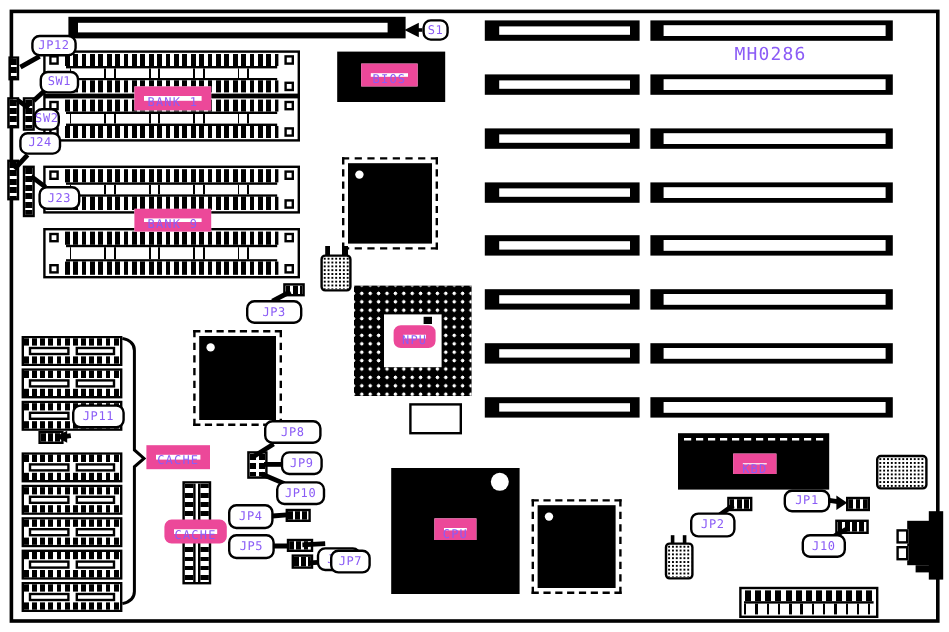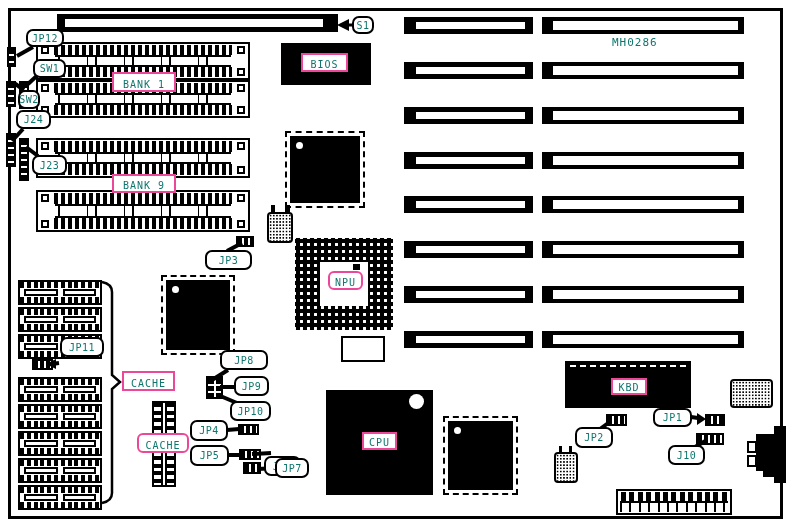--- a/index.html
+++ b/index.html
@@ -1,34 +1,34 @@
 <!DOCTYPE html>
 <html><head>
 <meta charset="utf-8">
 <style>
   * { box-sizing: border-box; margin: 0; padding: 0; }
   html,body { background:#fff; }
   #stage { position:relative; width:791px; height:527px; background:#fff;
-           font-family:"DejaVu Sans Mono", monospace; color:#0f766e; overflow:hidden; }
+           font-family:"DejaVu Sans Mono", monospace; color:#8b5cf6; overflow:hidden; }
   .abs { position:absolute; }
   #board { left:8px; top:8px; width:775px; height:511px; border:3px solid #000; }
 
   
   .slot { position:absolute; background:#000; }
   .slot i { position:absolute; background:#fff; display:block; }
 
   
   .callout { position:absolute; z-index:7; background:#fff; border:2px solid #000;
              border-radius:7px; display:flex; align-items:center; justify-content:center;
              font-size:10px; letter-spacing:0.5px; white-space:nowrap; }
-  .boxlabel { position:absolute; z-index:6; background:#fff; border:2px solid #ec4899;
-              display:flex; align-items:flex-end; justify-content:center;
+  .boxlabel { position:absolute; z-index:6; background:#fff; border:8px solid #ec4899;
+              display:flex; align-items:flex-start; justify-content:center;
               font-size:10px; letter-spacing:1px; white-space:nowrap; }
   .rounded { border-radius:6px; }
-  .parttext { position:absolute; z-index:6; font-size:11px; letter-spacing:1px; }
+  .parttext { position:absolute; z-index:6; font-size:15px; letter-spacing:1px; }
 
   
   .simm { position:absolute; border:2px solid #000; background:#fff; }
   .simm .mid { position:absolute; left:16px; right:16px; top:1px; bottom:1px;
                display:flex; flex-direction:column; }
   .simm .pr { flex:1.2; background:repeating-linear-gradient(90deg,#000 0 4px,#fff 4px 7px); }
   .simm .br { flex:1; margin:0 1px; border-top:2px solid #000; border-bottom:2px solid #000;
               background:repeating-linear-gradient(90deg,#fff 0 3px,#000 3px 4.5px,#fff 4.5px 32px,#000 32px 33.5px,#fff 33.5px 37px); }
   .simm .latch { position:absolute; width:8px; height:8px; border:2px solid #000; background:#fff; display:block; }
 
@@ -211,21 +211,21 @@
   <div class="jmp" style="left:606px;top:414px;width:21px;height:12px"></div>
   <div class="jmp" style="left:705px;top:414px;width:20px;height:12px"></div>
   <div class="jmp" style="left:696px;top:433px;width:28px;height:12px"></div>
 
   <div class="callout" style="left:26px;top:29px;width:38px;height:18px">
       <span>JP12</span>
     </div>
   <div class="callout" style="left:33px;top:59px;width:33px;height:19px">
       <span>SW1</span>
     </div>
-  <div class="callout" style="left:18px;top:90px;width:22px;height:19px">
+  <div class="callout" style="left:28px;top:90px;width:22px;height:19px">
       <span>SW2</span>
     </div>
   <div class="callout" style="left:16px;top:110px;width:35px;height:19px">
       <span>J24</span>
     </div>
   <div class="callout" style="left:32px;top:155px;width:35px;height:20px">
       <span>J23</span>
     </div>
   <div class="callout" style="left:205px;top:250px;width:47px;height:20px">
       <span>JP3</span>

